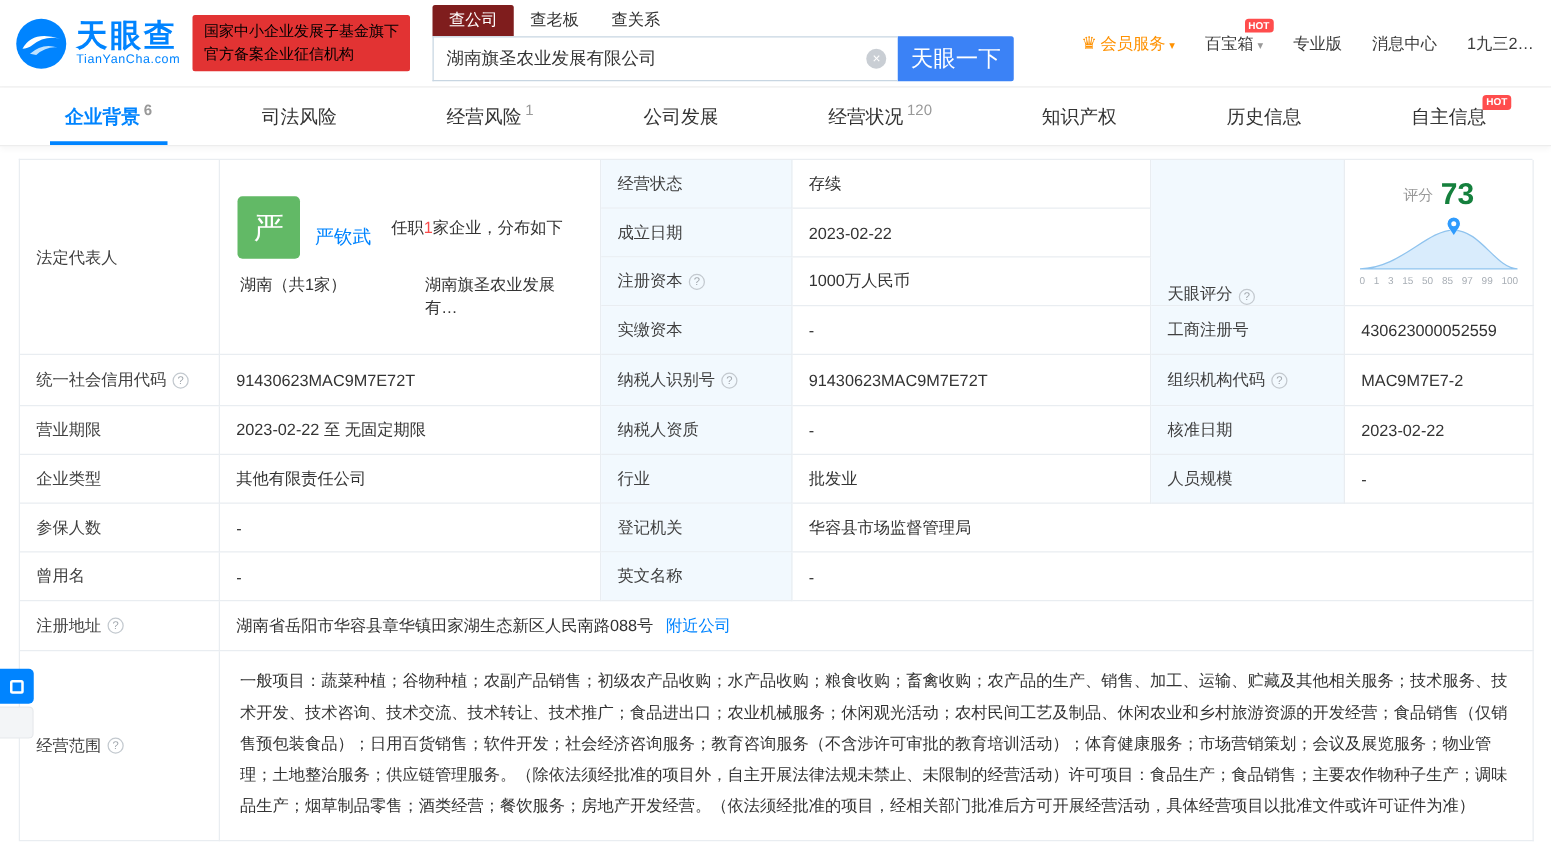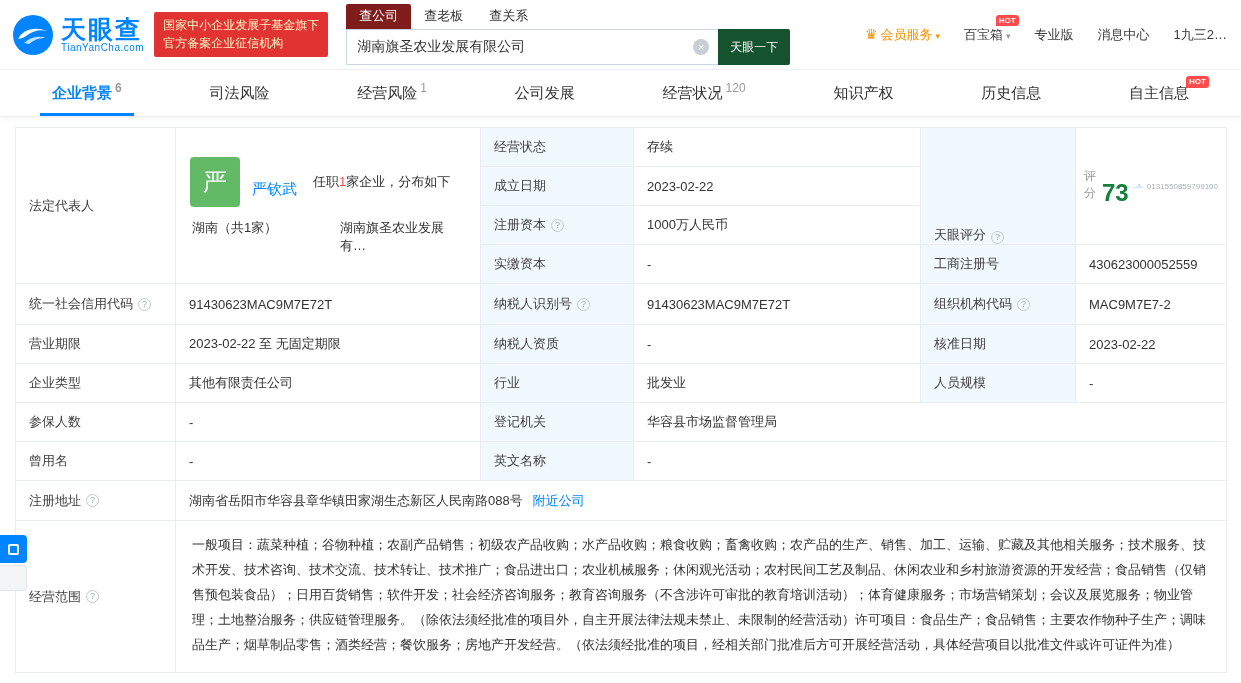--- a/index.html
+++ b/index.html
@@ -5,33 +5,33 @@
   * { box-sizing: border-box; margin: 0; padding: 0; }
   html,body { width: 1241px; height: 683px; background: #fff;
     font-family: "Liberation Sans", "DejaVu Sans", sans-serif; overflow: hidden; }
   .page { position: relative; width: 1241px; height: 683px; }
 
   
   .topbar { height: 70px; display: flex; align-items: center; padding: 0 14px 0 12px; border-bottom: 1px solid #f0f0f0; }
   .logo { display: flex; align-items: center; gap: 7px; cursor: pointer; }
   .logo-cn { color: #0084ff; font-size: 25px; font-weight: bold; letter-spacing: 2px; line-height: 1.05; }
   .logo-en { color: #0084ff; font-size: 10px; letter-spacing: .5px; }
-  .gov-badge { margin-left: 10px; background: #e23333; color: #fef9c3; font-size: 12px; line-height: 1.45;
+  .gov-badge { margin-left: 10px; background: #e23333; color: #000000; font-size: 12px; line-height: 1.45;
     padding: 5px 9px; border-radius: 2px; white-space: nowrap; }
   .search-wrap { margin-left: 18px; }
   .search-tabs { display: flex; font-size: 13px; }
   .stab { padding: 3px 13px 4px; color: #333; cursor: pointer; }
   .stab.active { background: #7f1d1d; color: #fff; border-radius: 2px 2px 0 0; }
   .search-row { display: flex; }
   .search-box { position: relative; }
   .search-input { width: 372px; height: 36px; border: 1px solid #c8d6e2; border-right: none;
     padding: 0 30px 0 10px; font-size: 14px; color: #333; outline: none; }
   .clear-btn { position: absolute; right: 9px; top: 10px; width: 16px; height: 16px; background: #c9ced4;
     color: #fff; border-radius: 50%; font-size: 11px; line-height: 16px; text-align: center; cursor: pointer; }
-  .search-btn { width: 72px; height: 36px; background: #14532d; color: #fff; border: none; font-size: 12px;
+  .search-btn { width: 93px; height: 36px; background: #3b82f6; color: #fff; border: none; font-size: 18px;
     cursor: pointer; border-radius: 0 2px 2px 0; }
   .top-links { margin-left: auto; display: flex; align-items: center; gap: 24px; font-size: 13px; color: #3a3a3a; white-space: nowrap; }
   .tlink { cursor: pointer; position: relative; }
   .tlink.vip { color: #ff9100; }
   .crown { margin-right: 3px; font-size: 14px; }
   .caret { font-size: 9px; color: #999; margin-left: 3px; }
   .tlink.vip .caret { color: #ff9100; }
   .hot-badge { position: absolute; top: -11px; right: -8px; background: #ff4d4d; color: #fff; font-size: 8px;
     font-weight: bold; padding: 1px 3px; border-radius: 3px 3px 3px 0; line-height: 1.2; }
 
@@ -66,21 +66,21 @@
   .avatar { width: 50px; height: 50px; flex: none; background: #62b966; color: #fff; font-size: 24px;
     display: flex; align-items: center; justify-content: center; border-radius: 4px; }
   .rep-line { display: flex; align-items: center; gap: 16px; }
   .rep-name { color: #0084ff; font-size: 15px; cursor: pointer; margin-top: 16px; }
   .rep-role { font-size: 13px; color: #333; }
   .rep-bottom { display: flex; font-size: 13px; color: #333; padding-left: 2px; }
   .rep-region { width: 148px; flex: none; }
   .rep-company { cursor: pointer; }
 
   
-  .score-cell { flex-direction: row; justify-content: center; gap: 3px; padding: 4px 8px; }
+  .score-cell { flex-direction: column; justify-content: center; gap: 3px; padding: 4px 8px; }
   .score-line { display: flex; align-items: flex-end; gap: 6px; }
   .score-cap { font-size: 12px; color: #999; padding-bottom: 3px; }
   .score-val { font-size: 24px; font-weight: bold; color: #15803d; line-height: 1; }
   .score-axis { width: 127px; display: flex; justify-content: space-between; font-size: 8px; color: #a8aeb5; }
 
   .scope-val { align-items: flex-start; padding: 11px 16px; line-height: 25px; display: block; }
 
   
   .side-float { position: absolute; left: 0; top: 535px; display: flex; flex-direction: column; gap: 2px; }
   .sf-top { width: 27px; height: 28px; background: #0084ff; border-radius: 0 4px 4px 0; cursor: pointer;

